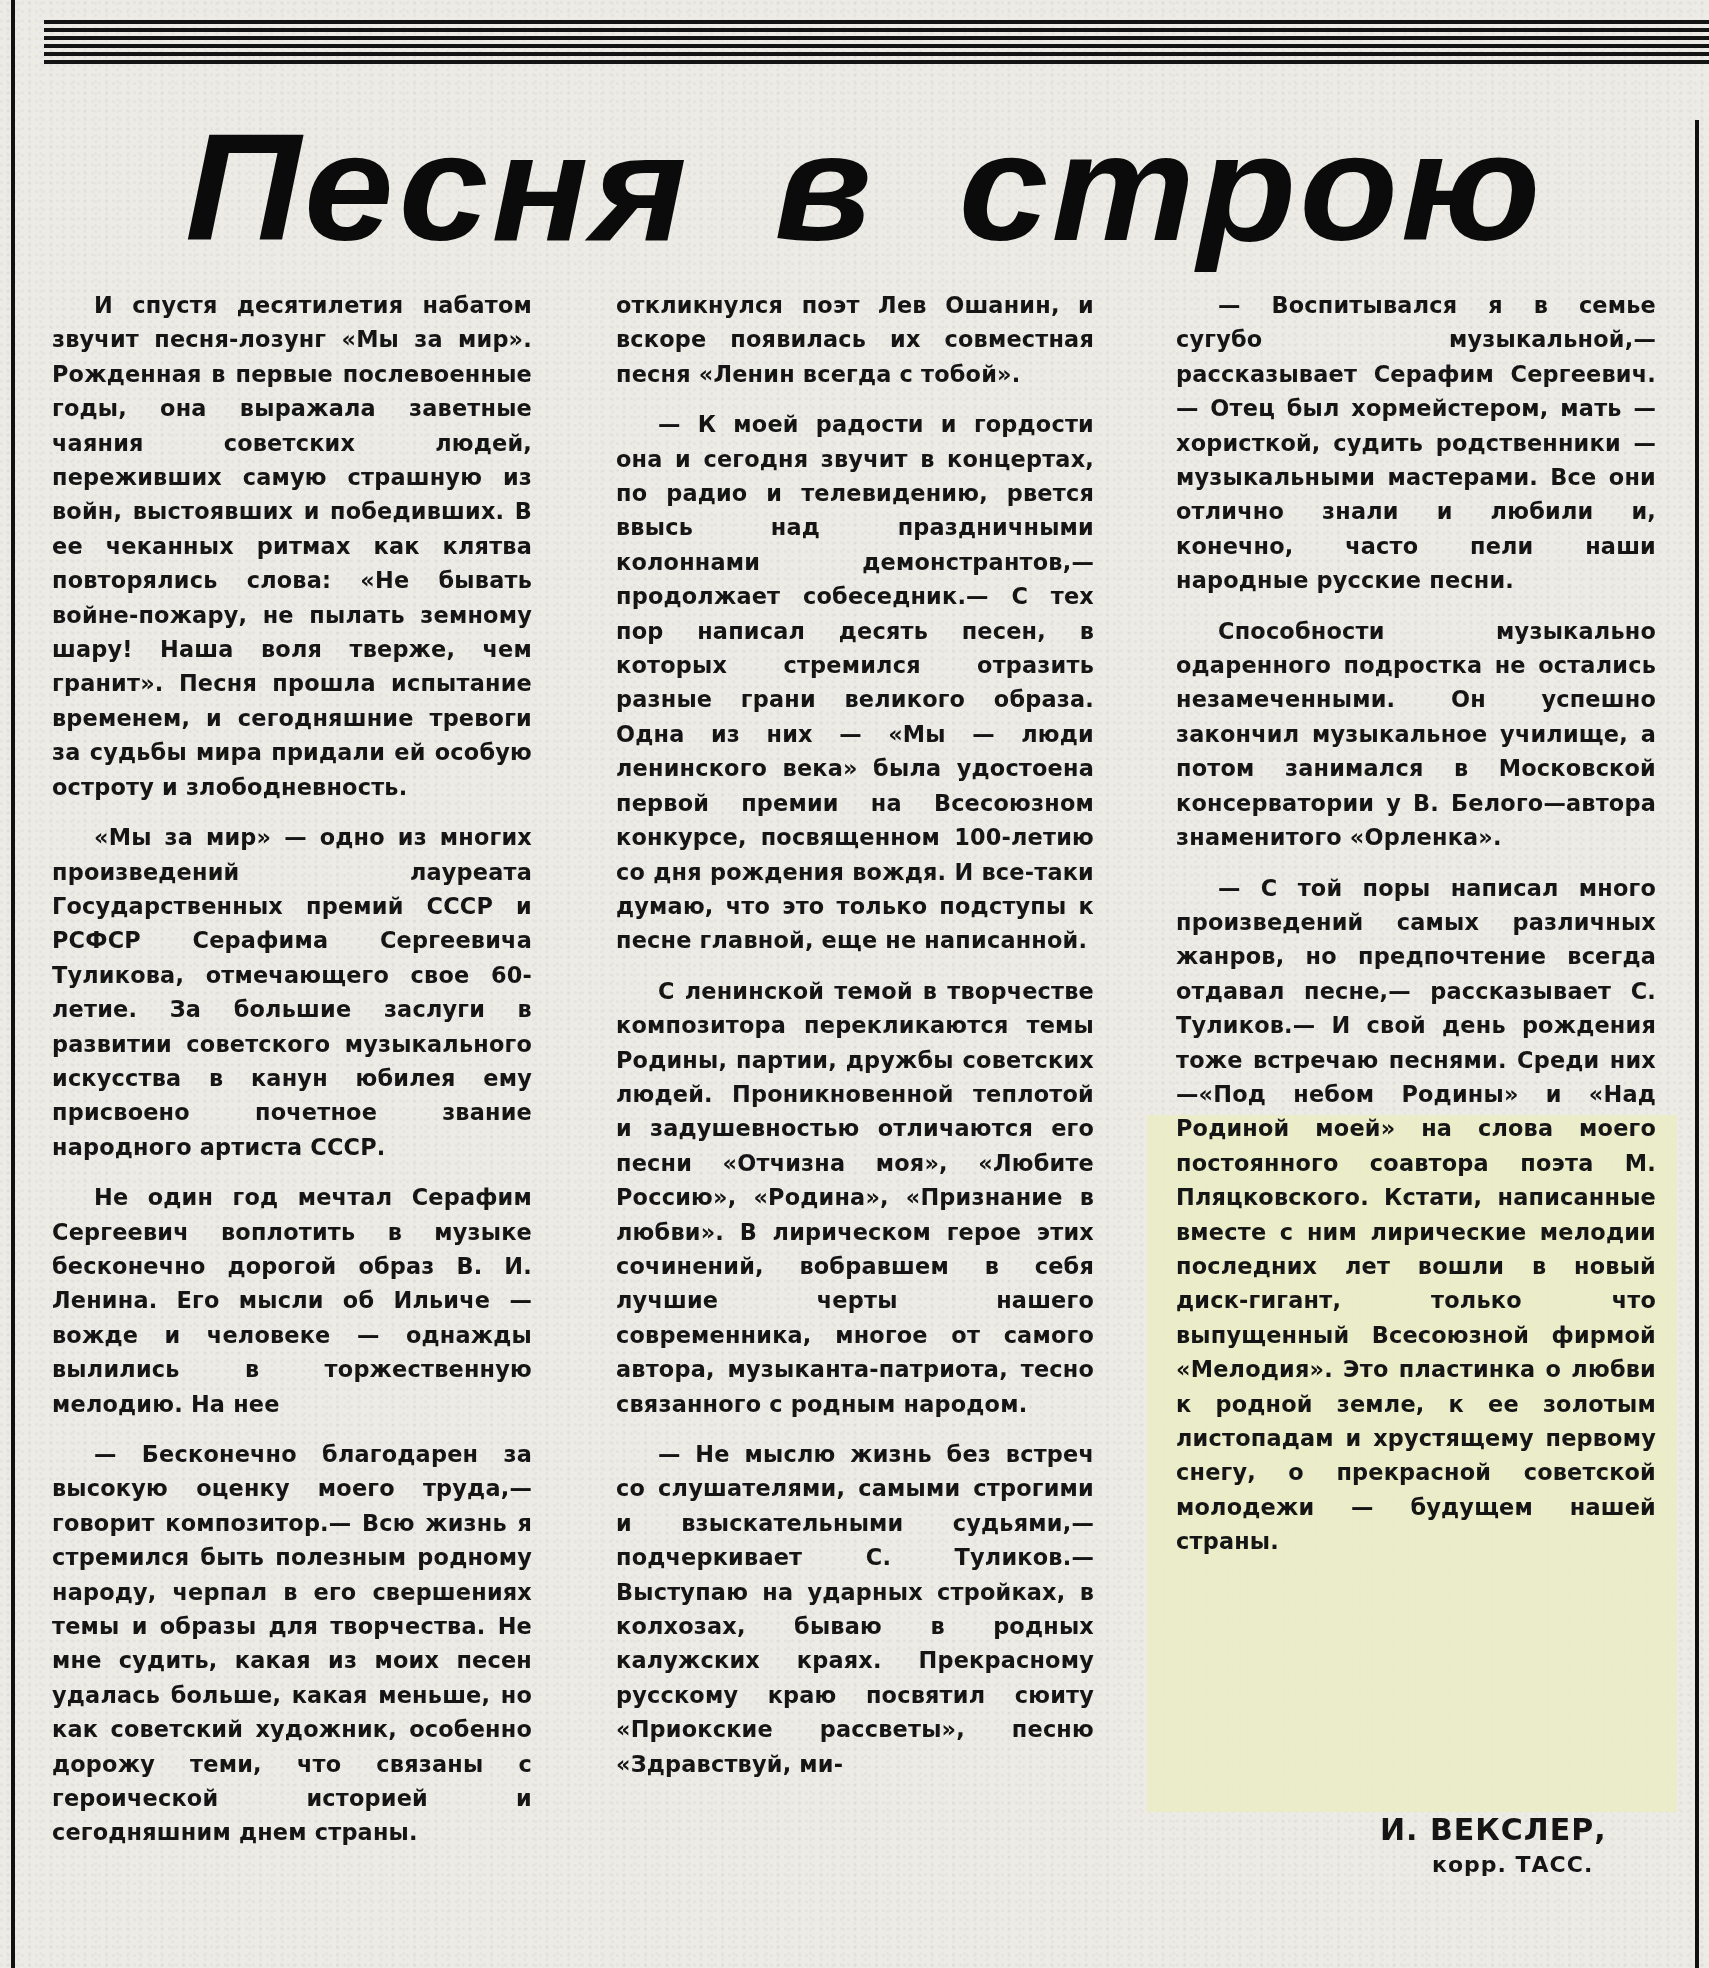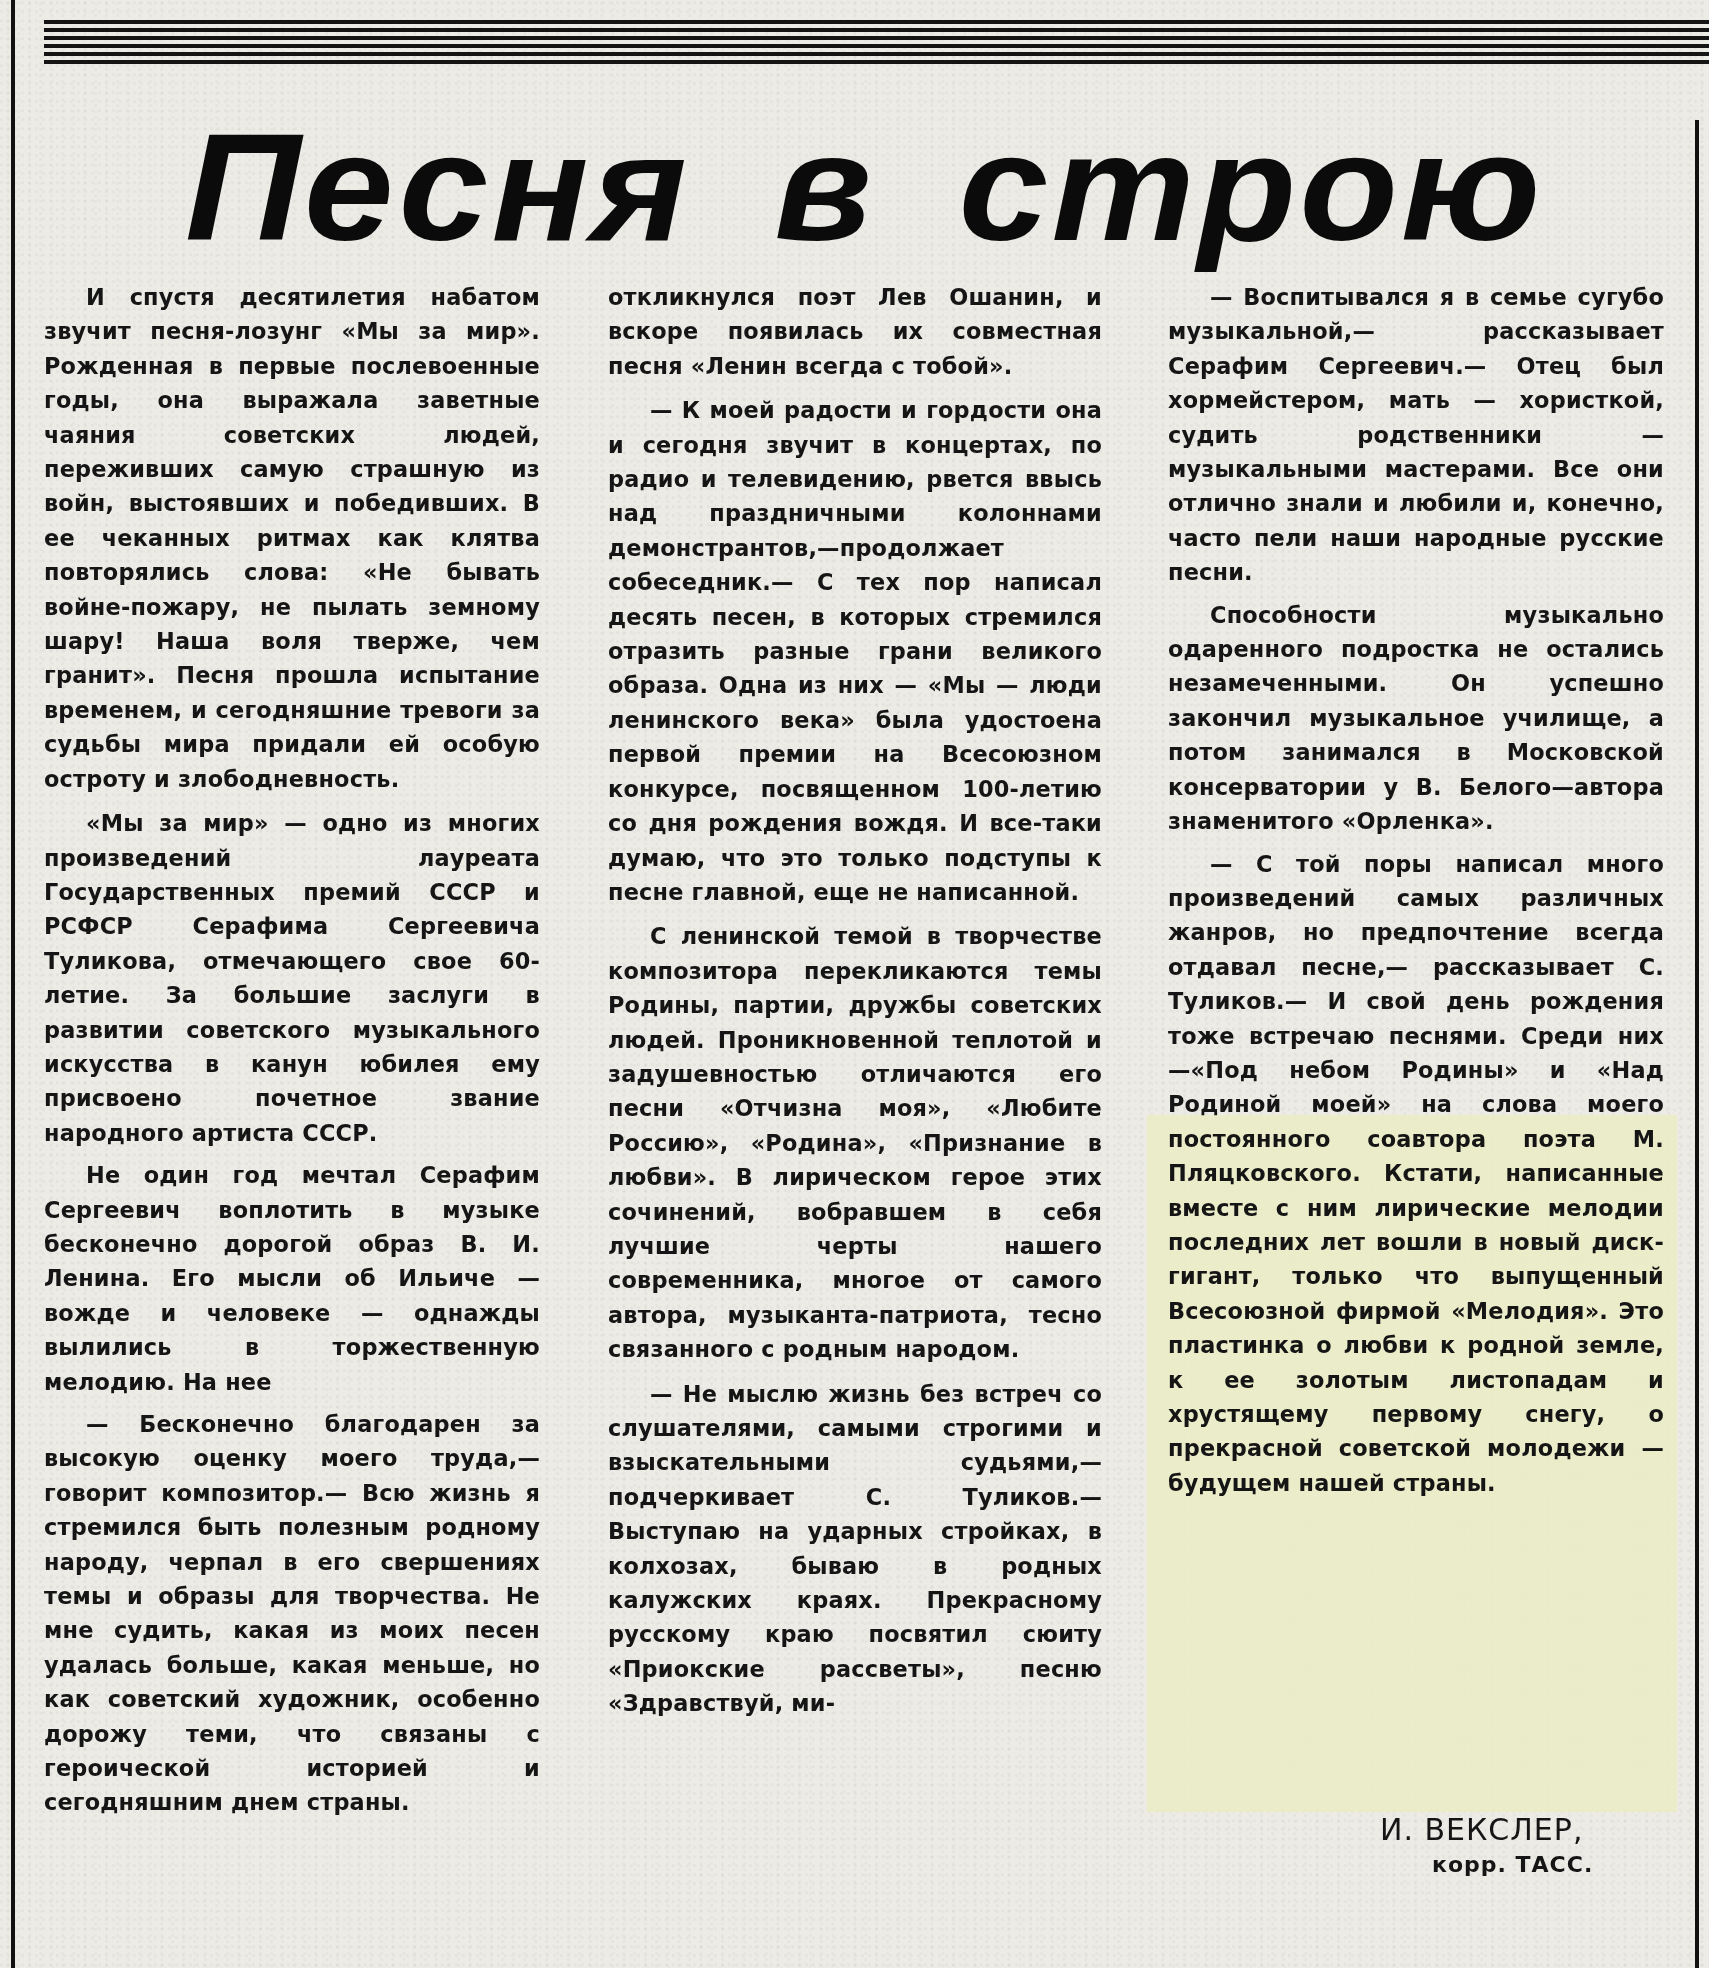--- a/index.html
+++ b/index.html
@@ -28,30 +28,30 @@
   }
   .column {
     position: absolute; top: 272px;
     font-family: "DejaVu Sans", sans-serif;
     font-size: 22.4px; line-height: 34.4px; font-weight: 700;
     text-align: justify; letter-spacing: 0.2px;
   }
   .col-1 { left: 36px; width: 512px; }
   .col-2 { left: 600px; width: 510px; }
   .col-3 { left: 1160px; width: 512px; }
-  .para { margin: 8px; text-indent: 42px; hyphens: manual; }
+  .para { margin: 16px; text-indent: 42px; hyphens: manual; }
   .para.gap { margin-top: 10px; }
   .para.noindent { text-indent: 0; }
   .highlight {
     position: absolute; left: 1147px; top: 1115px; width: 530px; height: 697px;
     background: #ebecc3; opacity: 0.85;
   }
   .signature {
     position: absolute; left: 1380px; top: 1812px;
-    font-size: 30px; font-weight: 400; letter-spacing: 1px;
+    font-size: 30px; font-weight: 700; letter-spacing: 1px;
     font-family: "DejaVu Sans", sans-serif;
   }
   .signature-role {
     position: absolute; left: 1432px; top: 1852px;
     font-size: 22px; font-weight: 700; letter-spacing: 1px;
   }
   .dateline {
     position: absolute; left: 1190px; top: 1964px;
     font-size: 22px; font-weight: 700; letter-spacing: 1px;
   }

